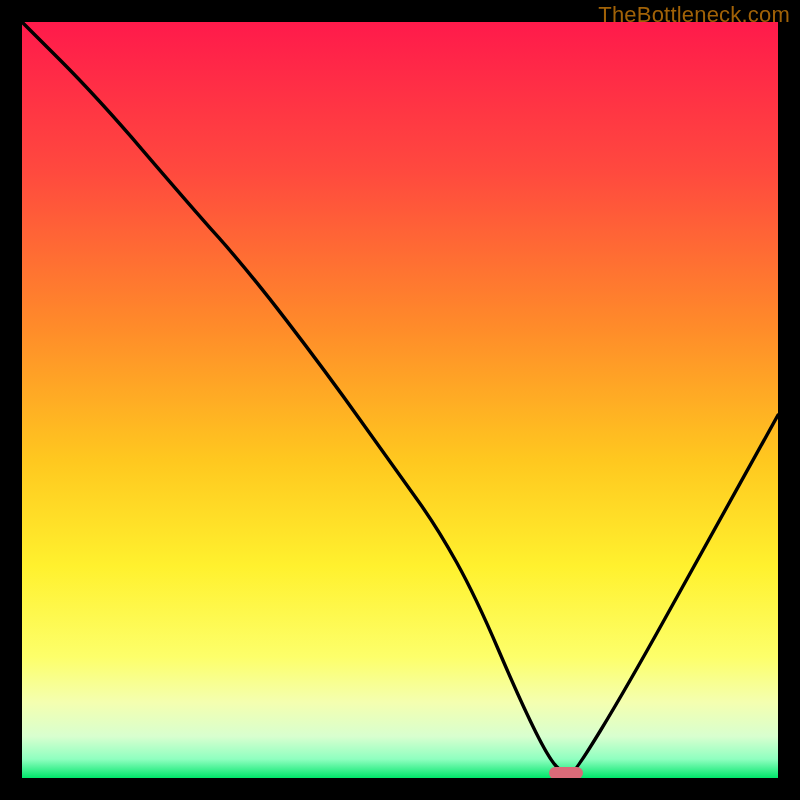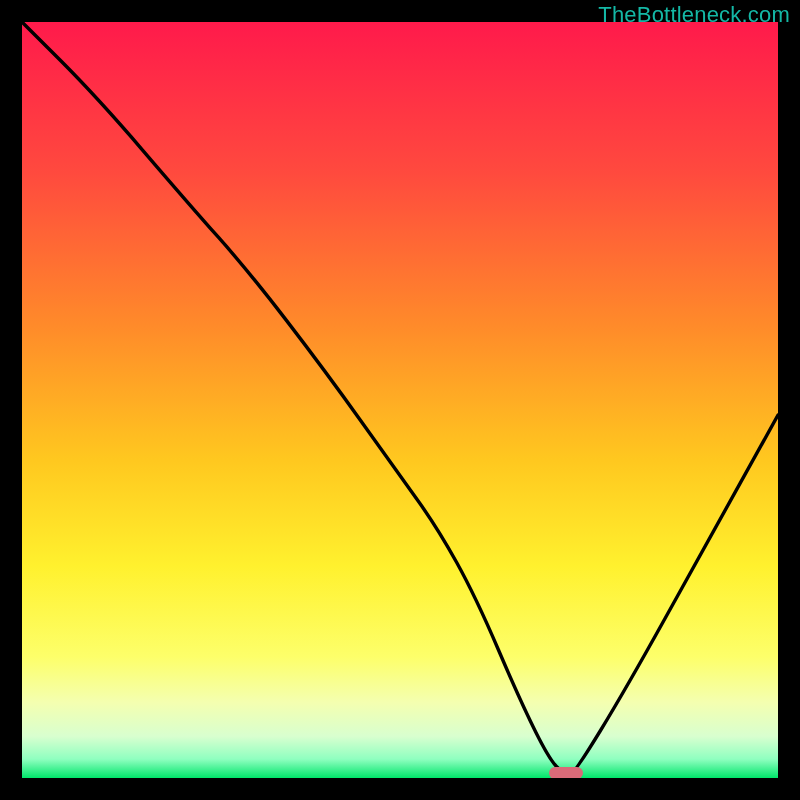--- a/index.html
+++ b/index.html
@@ -14,21 +14,21 @@
   .frame {
     position: relative;
     width: 800px;
     height: 800px;
     background: #000;
   }
   .watermark {
     position: absolute;
     top: 2px;
     right: 10px;
-    color: #14b8a6;
+    color: #a16207;
     font-size: 22px;
     font-weight: 500;
     letter-spacing: 0.2px;
     z-index: 10;
   }
   .plot-area {
     position: absolute;
     left: 22px;
     top: 22px;
     width: 756px;

